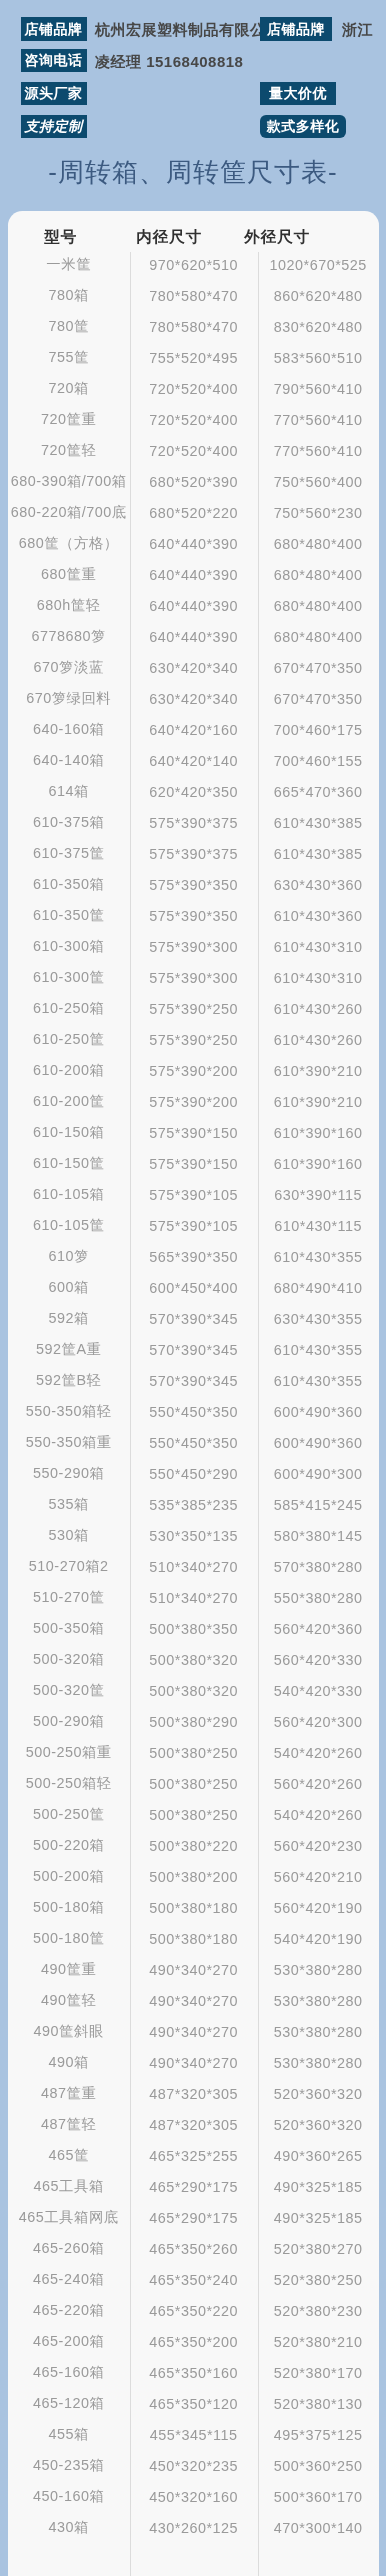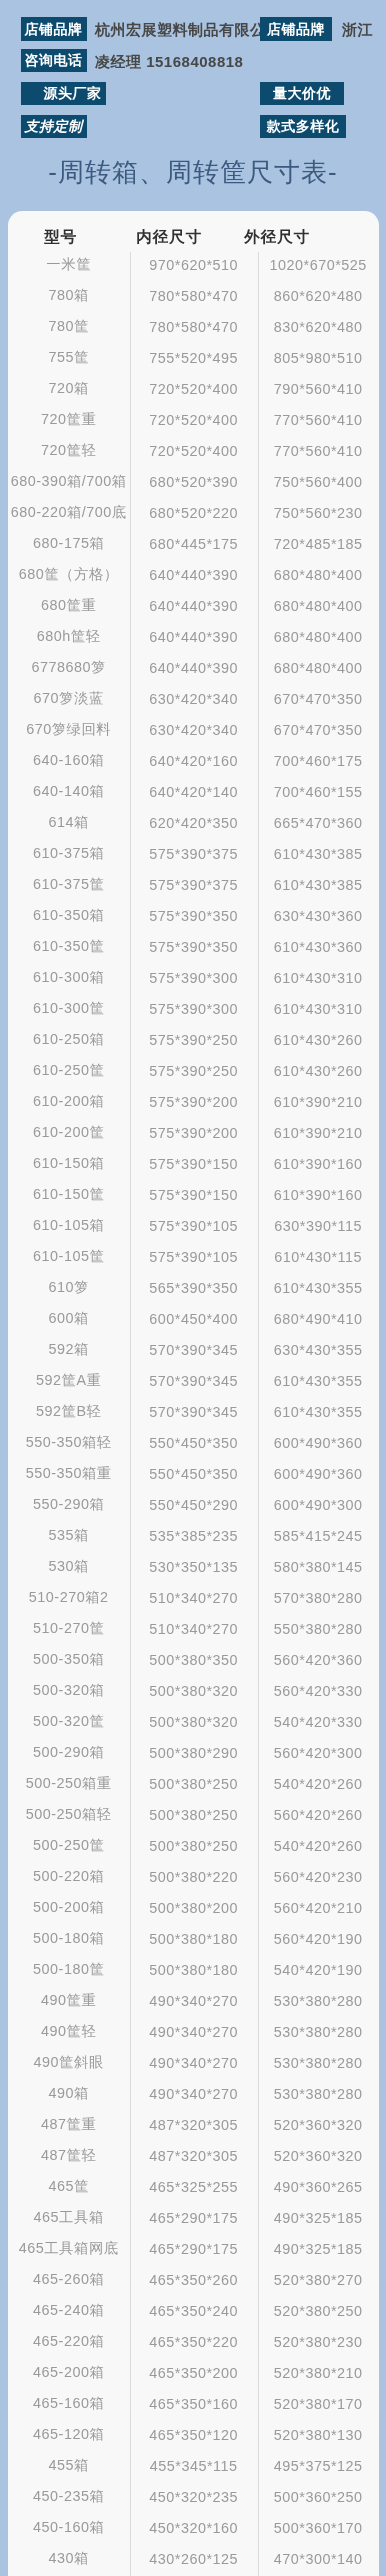--- a/index.html
+++ b/index.html
@@ -64,25 +64,25 @@
 <body>
 
 <div class="badge" style="left:20.6px;top:16.5px;width:66px;">店铺品牌</div>
 <div class="hdr-value" style="left:95px;top:20.6px;">杭州宏展塑料制品有限公司</div>
 <div class="badge" style="left:260px;top:16.5px;width:72px;">店铺品牌</div>
 <div class="hdr-value" style="left:342px;top:20.6px;">浙江</div>
 
 <div class="badge small" style="left:20.6px;top:49px;width:66px;">咨询电话</div>
 <div class="hdr-value" style="left:95px;top:53px;">凌经理 15168408818</div>
 
-<div class="badge small" style="left:20.6px;top:82px;width:66px;padding-left:19px;">源头厂家</div>
-<div class="badge small" style="left:260px;top:82px;width:84px;">量大价优</div>
+<div class="badge small" style="left:20.6px;top:82px;width:66px;">源头厂家</div>
+<div class="badge small" style="left:260px;top:82px;width:76px;">量大价优</div>
 
 <div class="badge small" style="left:20.6px;top:115px;width:66px;font-style:italic;">支持定制</div>
-<div class="badge small" style="left:260px;top:115px;width:86px;">款式多样化</div>
+<div class="badge small" style="left:260px;top:115px;width:86px;border-radius:6px;">款式多样化</div>
 
 <div class="page-title">-周转箱、周转筐尺寸表-</div>
 
 <div class="card">
   <div class="thead">
     <div class="th c1">型号</div>
     <div class="th c2">内径尺寸</div>
     <div class="th c3">外径尺寸</div>
   </div>
   <div class="vline v1"></div>
@@ -99,21 +99,21 @@
         <div class="td c3">860*620*480</div>
       </div>
       <div class="trow">
         <div class="td c1">780筐</div>
         <div class="td c2">780*580*470</div>
         <div class="td c3">830*620*480</div>
       </div>
       <div class="trow">
         <div class="td c1">755筐</div>
         <div class="td c2">755*520*495</div>
-        <div class="td c3">805*980*510</div>
+        <div class="td c3">583*560*510</div>
       </div>
       <div class="trow">
         <div class="td c1">720箱</div>
         <div class="td c2">720*520*400</div>
         <div class="td c3">790*560*410</div>
       </div>
       <div class="trow">
         <div class="td c1">720筐重</div>
         <div class="td c2">720*520*400</div>
         <div class="td c3">770*560*410</div>
@@ -127,25 +127,20 @@
         <div class="td c1">680-390箱/700箱</div>
         <div class="td c2">680*520*390</div>
         <div class="td c3">750*560*400</div>
       </div>
       <div class="trow">
         <div class="td c1">680-220箱/700底</div>
         <div class="td c2">680*520*220</div>
         <div class="td c3">750*560*230</div>
       </div>
       <div class="trow">
-        <div class="td c1">680-175箱</div>
-        <div class="td c2">680*445*175</div>
-        <div class="td c3">720*485*185</div>
-      </div>
-      <div class="trow">
         <div class="td c1">680筐（方格）</div>
         <div class="td c2">640*440*390</div>
         <div class="td c3">680*480*400</div>
       </div>
       <div class="trow">
         <div class="td c1">680筐重</div>
         <div class="td c2">640*440*390</div>
         <div class="td c3">680*480*400</div>
       </div>
       <div class="trow">

